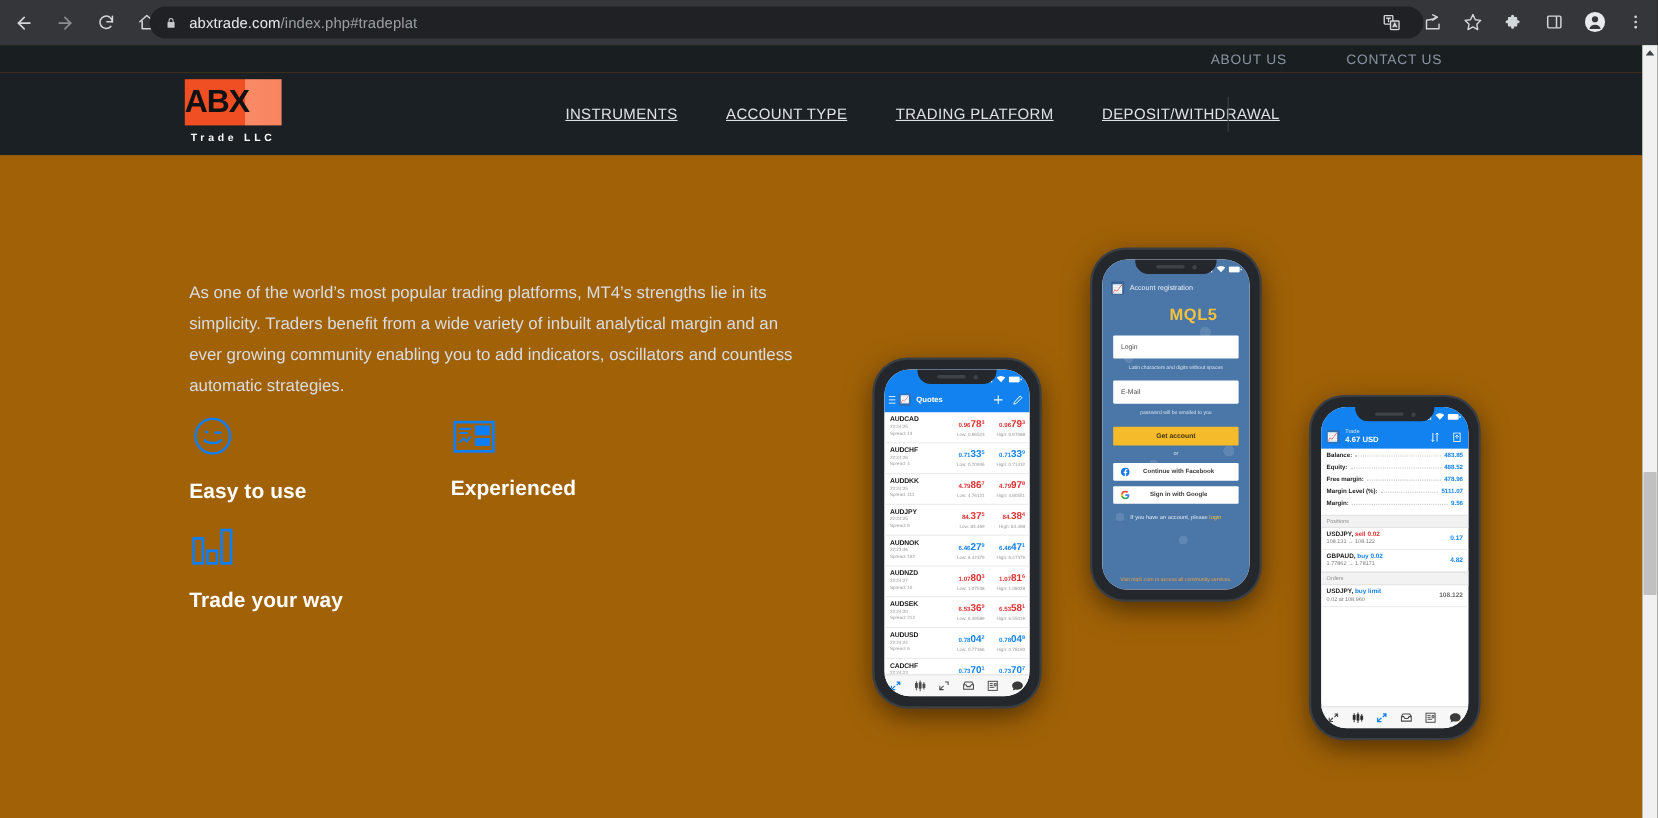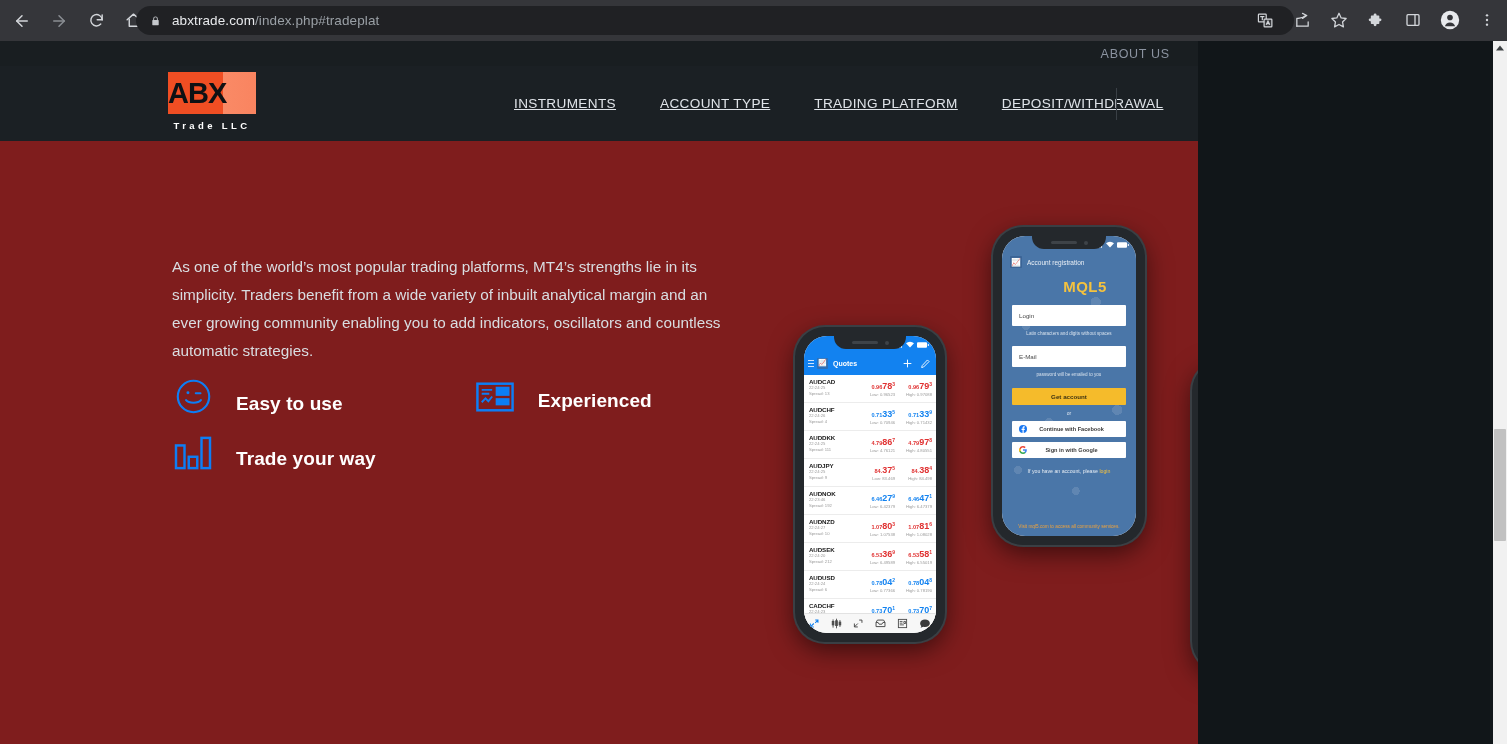--- a/index.html
+++ b/index.html
@@ -40,22 +40,22 @@
     display: flex; align-items: center; justify-content: center;
   }
   #toolbar-right {
     position: absolute; right: 6px; top: 6px;
     display: flex; align-items: center; gap: 9px;
   }
 
   
   #page {
     position: absolute; top: 41px; left: 0;
-    width: 1198px; height: 703px;
-    background: #7f1d1d;
+    width: 1493px; height: 703px;
+    background: #a16207;
     overflow: hidden;
   }
 
   
   #utility-bar {
     position: absolute; top: 0; left: 0; width: 1493px; height: 25px;
     background: #191e21;
     display: flex; justify-content: flex-end; align-items: center;
     padding-right: 182px; gap: 54px;
   }
@@ -116,21 +116,21 @@
   #hero-body {
     position: absolute; left: 172px; top: 212px;
     width: 552px;
     font-size: 15.3px; color: #d9dde1; line-height: 28px;
   }
 
   
   #features { position: absolute; left: 172px; top: 337px; width: 520px; }
   .feature-row { display: flex; align-items: center; margin-bottom: 21px; }
   .feature {
-    display: flex; align-items: flex-end; gap: 22px;
+    display: flex; align-items: flex-start; gap: 22px; flex-direction: column;
   }
   .feature-icon { width: 42px; display: flex; justify-content: center; }
   .feature-label {
     font-size: 19px; font-weight: bold; color: #ffffff; letter-spacing: .1px;
   }
   #feat-experienced { margin-left: 131px; }
 
   
   .phone {
     position: absolute;

